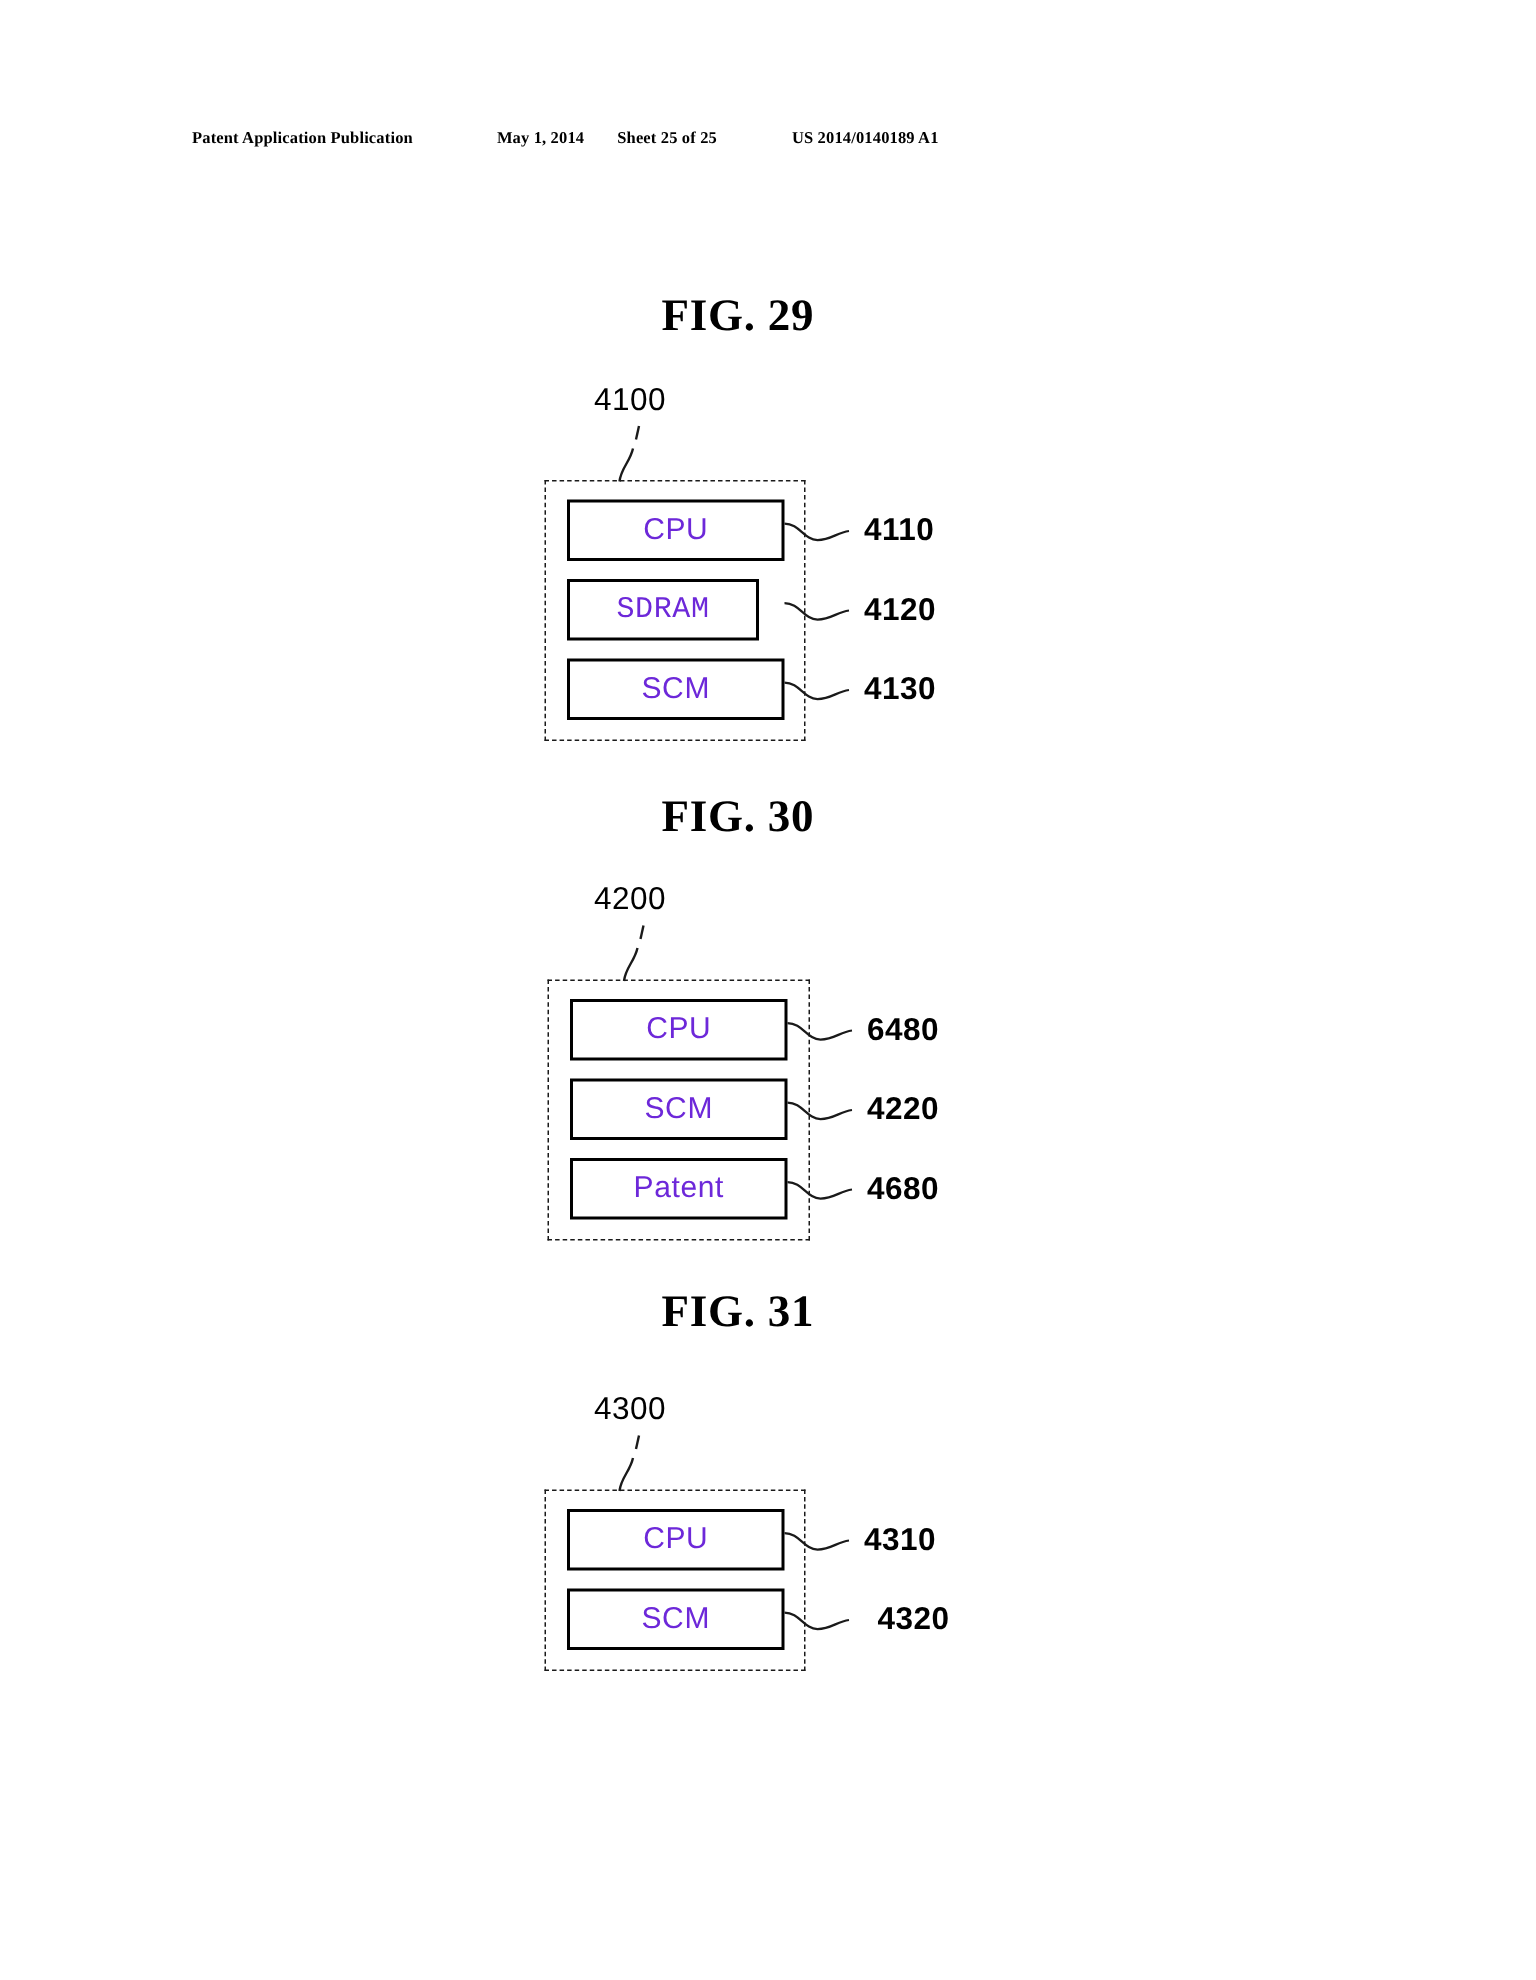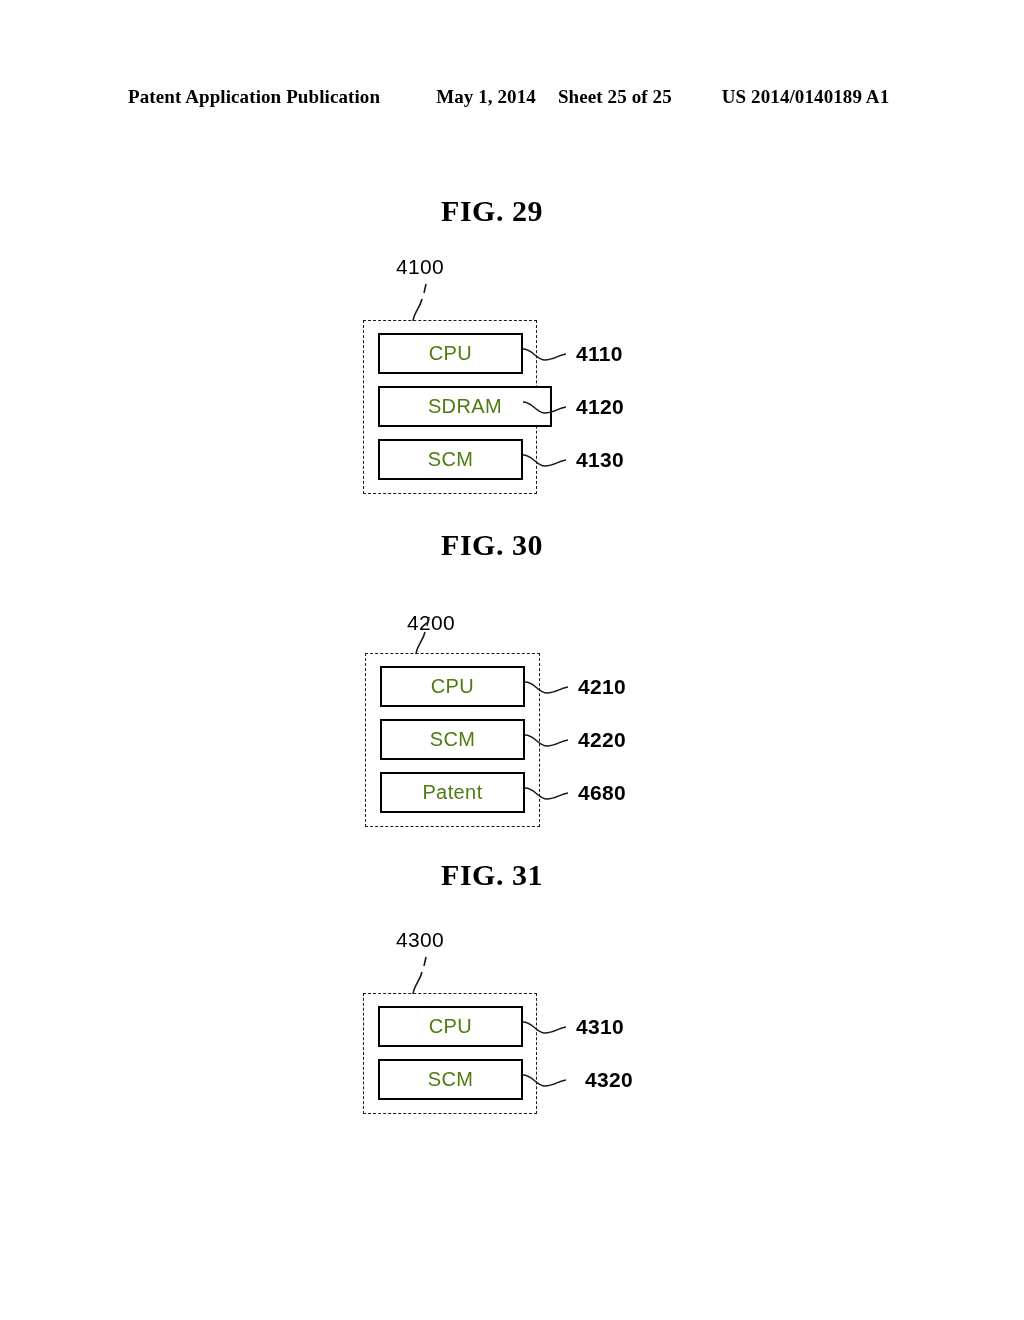--- a/index.html
+++ b/index.html
@@ -21,21 +21,21 @@
   .page-header {
     position: absolute;
     top: 86px;
     left: 128px;
     width: 768px;
     height: 24px;
     display: flex;
     align-items: baseline;
     font-family: "Liberation Serif", "DejaVu Serif", serif;
     font-weight: bold;
-    font-size: 19px;
+    font-size: 11px;
     letter-spacing: 0.1px;
     white-space: nowrap;
   }
   .hdr-pub   { margin-right: 56px; }
   .hdr-date  { margin-right: 22px; }
   .hdr-sheet { margin-right: 50px; }
   .hdr-pat   { }
 
   
   .figure {
@@ -81,21 +81,21 @@
     box-sizing: border-box;
     border: 2.4px solid #000000;
     background: #ffffff;
     display: flex;
     align-items: center;
     justify-content: center;
     font-family: "Liberation Sans", "DejaVu Sans", sans-serif;
     font-size: 20px;
     font-weight: 500;
     letter-spacing: 0.4px;
-    color: #4d7c0f;
+    color: #6d28d9;
   }
 
   
   .block-ref {
     position: absolute;
     font-family: "Liberation Sans", "DejaVu Sans", sans-serif;
     font-size: 21px;
     font-weight: 600;
     letter-spacing: 0.3px;
     white-space: nowrap;
@@ -128,60 +128,60 @@
   <div class="container-ref" style="left:396px; top:255px;">4100</div>
 
   <svg class="leaders" width="1024" height="1320">
     <path d="M 426 284 L 424 293" stroke="#1a1a1a" stroke-width="1.6" fill="none"></path>
     <path d="M 422 299 C 420 308, 414 312, 413 321" stroke="#1a1a1a" stroke-width="1.6" fill="none"></path>
   </svg>
 
   <div class="sys-box" style="left:363px; top:320px; width:174px; height:174px;"></div>
 
   <div class="block" style="left:378px; top:333px; width:145px; height:41px;">CPU</div>
-  <div class="block" style="left:378px; top:386px; width:174px; height:41px;">SDRAM</div>
+  <div class="block" style="left:378px; top:386px; width:128px; height:41px;font-family:Liberation Mono, monospace;">SDRAM</div>
   <div class="block" style="left:378px; top:439px; width:145px; height:41px;">SCM</div>
 
   <svg class="leaders" width="1024" height="1320">
     <path d="M 523 349 C 533 349, 536 360, 545 360 C 554 360, 558 355, 566 354" stroke="#1a1a1a" stroke-width="1.5" fill="none"></path>
     <path d="M 523 402 C 533 402, 536 413, 545 413 C 554 413, 558 408, 566 407" stroke="#1a1a1a" stroke-width="1.5" fill="none"></path>
     <path d="M 523 455 C 533 455, 536 466, 545 466 C 554 466, 558 461, 566 460" stroke="#1a1a1a" stroke-width="1.5" fill="none"></path>
   </svg>
 
   <div class="block-ref" style="left:576px; top:342px;">4110</div>
   <div class="block-ref" style="left:576px; top:395px;">4120</div>
   <div class="block-ref" style="left:576px; top:448px;">4130</div>
 </div>
 
 <div class="figure" style="top:0;">
 
   <div class="fig-title" style="top:528px;">
     <span>FIG. 30</span>
   </div>
 
-  <div class="container-ref" style="left:407px; top:588px;margin-top:23px;">4200</div>
+  <div class="container-ref" style="left:396px; top:588px;">4200</div>
 
   <svg class="leaders" width="1024" height="1320">
     <path d="M 429 617 L 427 626" stroke="#1a1a1a" stroke-width="1.6" fill="none"></path>
     <path d="M 425 632 C 423 641, 417 645, 416 654" stroke="#1a1a1a" stroke-width="1.6" fill="none"></path>
   </svg>
 
   <div class="sys-box" style="left:365px; top:653px; width:175px; height:174px;"></div>
 
   <div class="block" style="left:380px; top:666px; width:145px; height:41px;">CPU</div>
   <div class="block" style="left:380px; top:719px; width:145px; height:41px;">SCM</div>
   <div class="block" style="left:380px; top:772px; width:145px; height:41px;">Patent</div>
 
   <svg class="leaders" width="1024" height="1320">
     <path d="M 525 682 C 535 682, 538 693, 547 693 C 556 693, 560 688, 568 687" stroke="#1a1a1a" stroke-width="1.5" fill="none"></path>
     <path d="M 525 735 C 535 735, 538 746, 547 746 C 556 746, 560 741, 568 740" stroke="#1a1a1a" stroke-width="1.5" fill="none"></path>
     <path d="M 525 788 C 535 788, 538 799, 547 799 C 556 799, 560 794, 568 793" stroke="#1a1a1a" stroke-width="1.5" fill="none"></path>
   </svg>
 
-  <div class="block-ref" style="left:578px; top:675px;">4210</div>
+  <div class="block-ref" style="left:578px; top:675px;">6480</div>
   <div class="block-ref" style="left:578px; top:728px;">4220</div>
   <div class="block-ref" style="left:578px; top:781px;">4680</div>
 </div>
 
 <div class="figure" style="top:0;">
 
   <div class="fig-title" style="top:858px;text-align:center;">
     <span>FIG. 31</span>
   </div>
 

